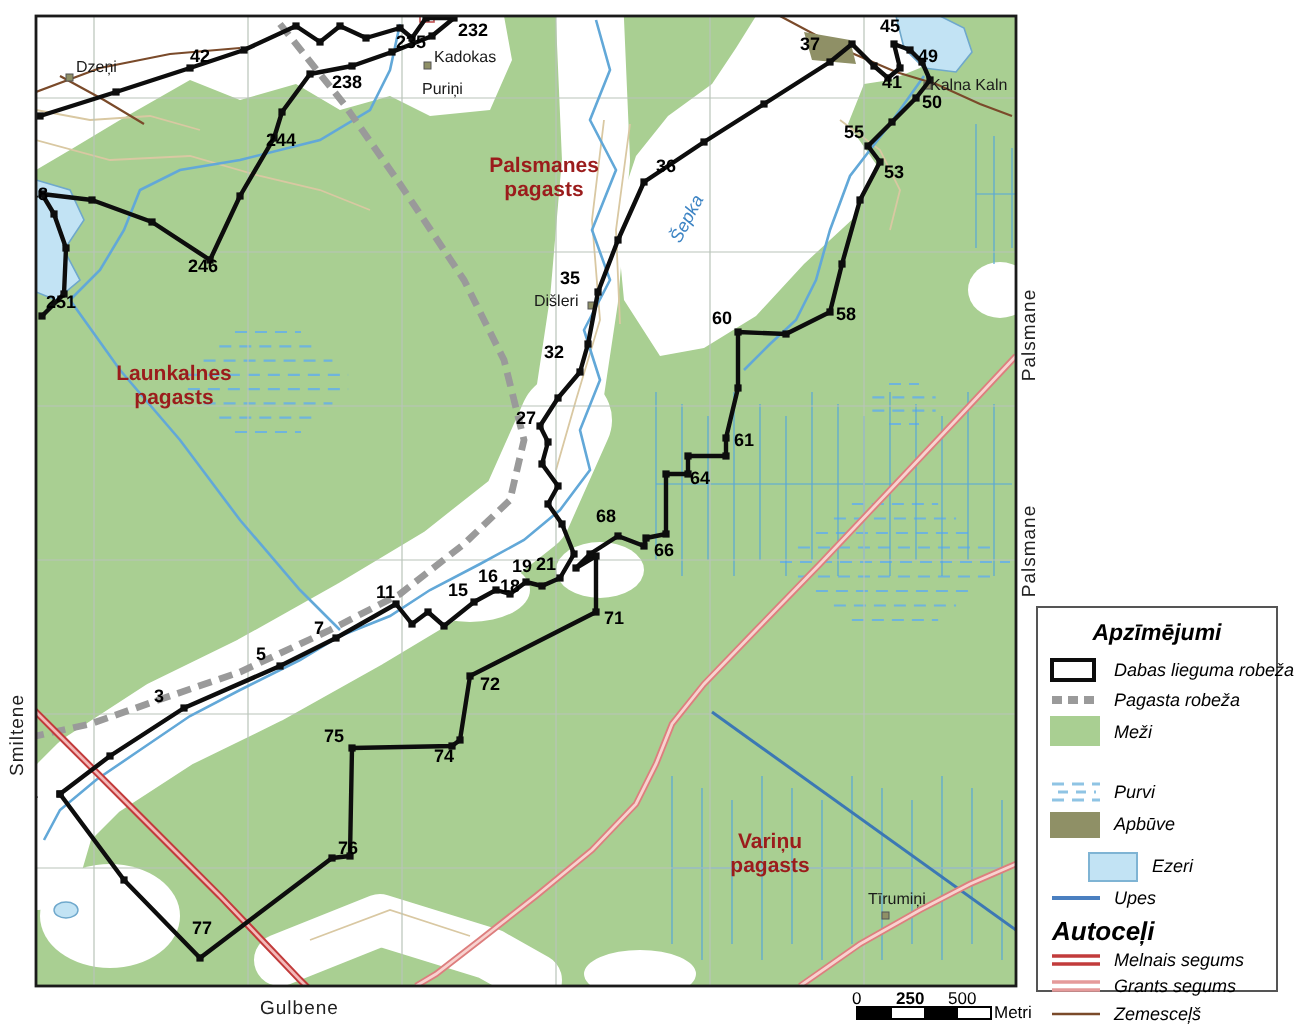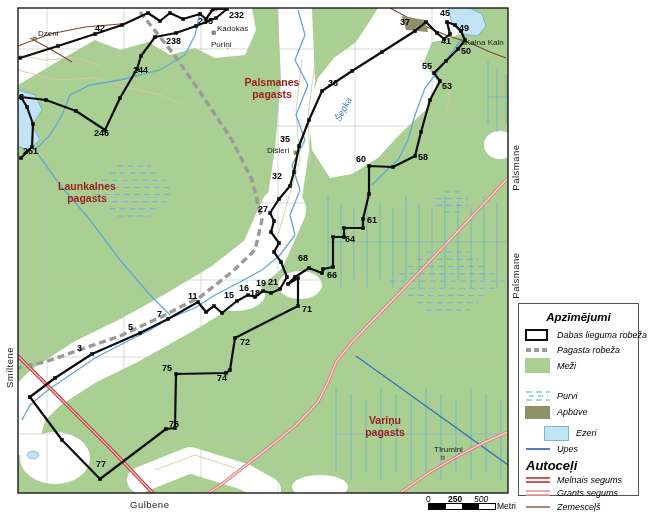--- a/index.html
+++ b/index.html
@@ -388,21 +388,21 @@
             <line x1="1" y1="3" x2="25" y2="3" stroke="#7a4a2a" stroke-width="1.3"></line>
           </svg>
         </span>
       <span class="lg-lab">Zemesceļš</span>
     </div>
   </div>
 
   <div id="scalebar">
     <span class="tick" style="left:2px;">0</span>
     <span class="tick" style="left:24px;font-weight:bold;">250</span>
-    <span class="tick" style="left:50px;font-style:italic;">500</span>
+    <span class="tick" style="left:50px;">500</span>
     <div id="sb-bar">
       <div style="width:16.5px;background:#000;"></div>
       <div style="width:16.5px;background:#fff;"></div>
       <div style="width:16.5px;background:#000;"></div>
       <div style="width:16.5px;background:#fff;"></div>
     </div>
     <span id="sb-unit">Metri</span>
   </div>
 </div>
 

